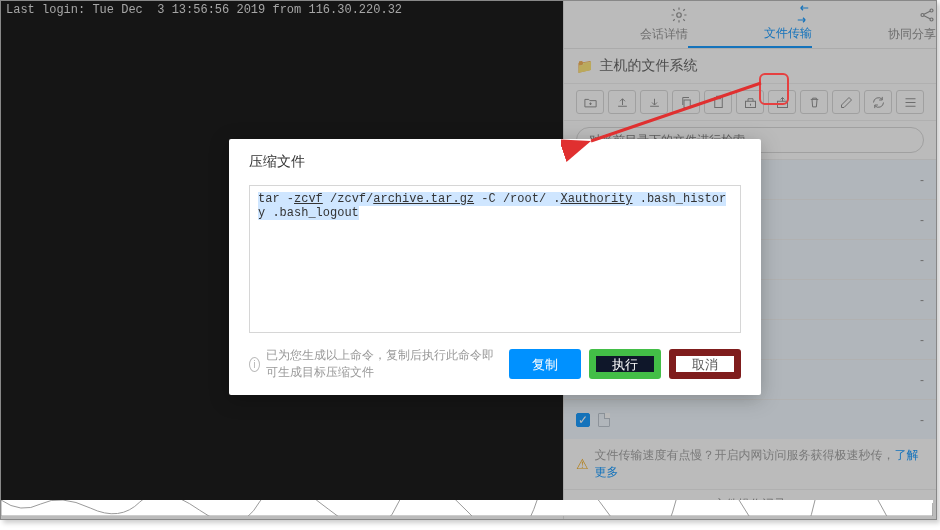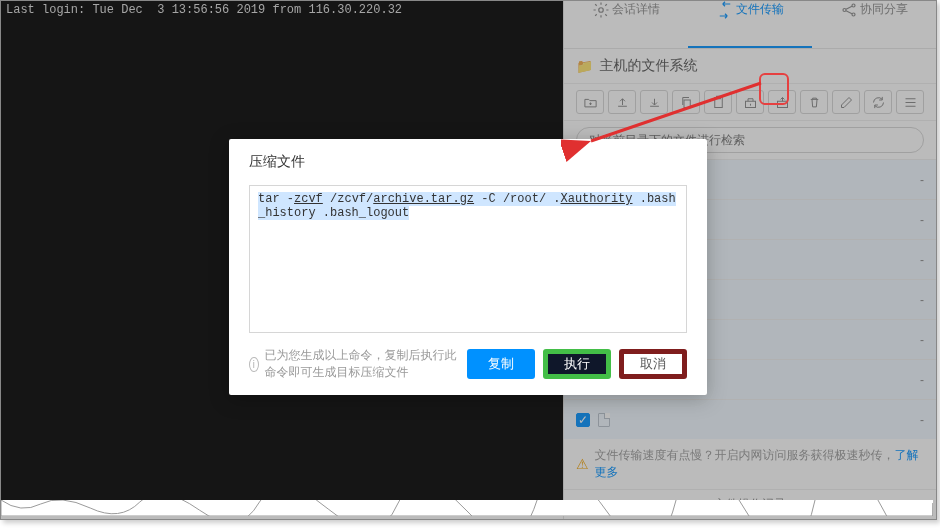--- a/index.html
+++ b/index.html
@@ -6,21 +6,21 @@
     body { font-family: -apple-system, "PingFang SC", "Microsoft YaHei", sans-serif; font-size: 12px; width: 940px; height: 530px; overflow: hidden; position: relative; background: #fff; }
     .outer-border { position: absolute; top: 0; left: 0; right: 3px; bottom: 10px; border: 1px solid #888; box-shadow: 3px 3px 5px rgba(0,0,0,0.2); }
     .layout { display: flex; width: 100%; height: 100%; }
     .terminal { width: 617px; height: 500px; background: #000; color: #ddd; font-family: "Courier New", monospace; font-size: 12px; padding: 0 5px; line-height: 1.5; position: relative; }
     .terminal .line { white-space: pre; }
     .cursor { display: inline-block; width: 7px; height: 13px; background: #ccc; vertical-align: middle; margin-left: 2px; }
     .side { flex: 1; background: #fff; border-left: 1px solid #e2e2e2; display: flex; flex-direction: column; }
     .dim-overlay { position: absolute; inset: 0; background: rgba(60,60,60,0.35); pointer-events: none; }
 
     .tabs { display: flex; border-bottom: 1px solid #e6e6e6; height: 48px; }
-    .tab { flex: 1; display: flex; flex-direction: row; align-items: flex-start; justify-content: center; gap: 2px; color: #8a8a8a; font-size: 12px; cursor: pointer; }
+    .tab { flex: 1; display: flex; flex-direction: column; align-items: flex-end; justify-content: center; gap: 2px; color: #8a8a8a; font-size: 12px; cursor: pointer; }
     .tab.active { color: #0091ff; border-bottom: 2px solid #0091ff; }
     .tab .ic { width: 18px; height: 18px; display: flex; align-items: center; justify-content: center; }
 
     .section-head { padding: 8px 12px; font-size: 14px; color: #555; display: flex; align-items: center; gap: 6px; position: relative; border-bottom: 1px solid #eee; }
     .toolbar-row { display: flex; gap: 4px; padding: 6px 12px; border-bottom: 1px solid #eee; }
     .tb-btn { width: 28px; height: 24px; border: 1px solid #d6d6d6; border-radius: 3px; background: #fff; display: flex; align-items: center; justify-content: center; color: #888; }
     .tb-btn svg, .ic svg { stroke: currentColor; fill: none; stroke-width: 1.6; }
 
     .search-row { padding: 6px 12px; border-bottom: 1px solid #eee; }
     .search-row input { width: 100%; height: 26px; border: 1px solid #d6d6d6; border-radius: 13px; padding: 0 30px 0 12px; color: #bbb; font-size: 12px; background: #fff; }
@@ -33,30 +33,30 @@
     .file-row .size { color: #888; margin-left: auto; }
     .file-row.selected { background: #f0f8ff; }
     .file-icon { width: 12px; height: 14px; border: 1px solid #b8c2cc; border-radius: 1px; position: relative; }
     .file-icon:before { content: ""; position: absolute; top: -1px; right: -1px; width: 5px; height: 5px; border-left: 1px solid #b8c2cc; border-bottom: 1px solid #b8c2cc; background: #fff; }
 
     .notice { padding: 8px 12px; font-size: 12px; color: #9a9a9a; display: flex; align-items: center; gap: 6px; }
     .notice a { color: #0091ff; text-decoration: none; }
     .warn-ic { color: #f2a100; font-size: 14px; }
 
     
-    .modal { position: absolute; left: 228px; top: 138px; width: 478px; background: #fff; border-radius: 2px; box-shadow: 0 4px 20px rgba(0,0,0,0.25); z-index: 50; }
+    .modal { position: absolute; left: 228px; top: 138px; width: 532px; background: #fff; border-radius: 2px; box-shadow: 0 4px 20px rgba(0,0,0,0.25); z-index: 50; }
     .modal-head { padding: 14px 20px; font-size: 14px; color: #333; }
     .modal-body { padding: 0 20px; }
     .cmd-box { width: 100%; height: 148px; border: 1px solid #d6d6d6; padding: 6px 8px; font-family: "Courier New", monospace; font-size: 12px; color: #333; overflow: auto; white-space: pre-wrap; word-break: break-all; }
     .cmd-box .sel { background: #cfe6ff; }
     .cmd-box .link { text-decoration: underline; }
     .modal-foot { display: flex; align-items: center; padding: 14px 20px; gap: 8px; }
     .modal-foot .hint { display: flex; align-items: center; gap: 6px; color: #999; font-size: 12px; flex: 1; }
     .info-ic { width: 15px; height: 15px; border: 1px solid #bbb; border-radius: 50%; display: inline-flex; align-items: center; justify-content: center; color: #bbb; font-size: 11px; font-style: normal; }
-    .btn { height: 30px; padding: 0 16px; border-radius: 3px; font-size: 13px; cursor: pointer; border: 5px solid #7f1d1d; background: #fff; color: #555; }
+    .btn { height: 30px; padding: 0 16px; border-radius: 3px; font-size: 13px; cursor: pointer; border: 7px solid #7f1d1d; background: #fff; color: #555; }
     .btn.primary { background: #0091ff; border-color: #0091ff; color: #fff; }
     .btn.success { background: #0f172a; border-color: #43be47; color: #fff; }
 
     .arrow-svg { position: absolute; left: 560px; top: 54px; width: 230px; height: 110px; z-index: 60; pointer-events: none; }
     .hl-box { position: absolute; border: 2px solid #e64040; border-radius: 6px; z-index: 59; pointer-events: none; }
 
     .torn-edge { position: absolute; bottom: 3px; left: 0; right: 3px; height: 16px; background: #fff; z-index: 4; }
     .torn-edge svg { width: 100%; height: 100%; display: block; }
   </style>
 </head>

